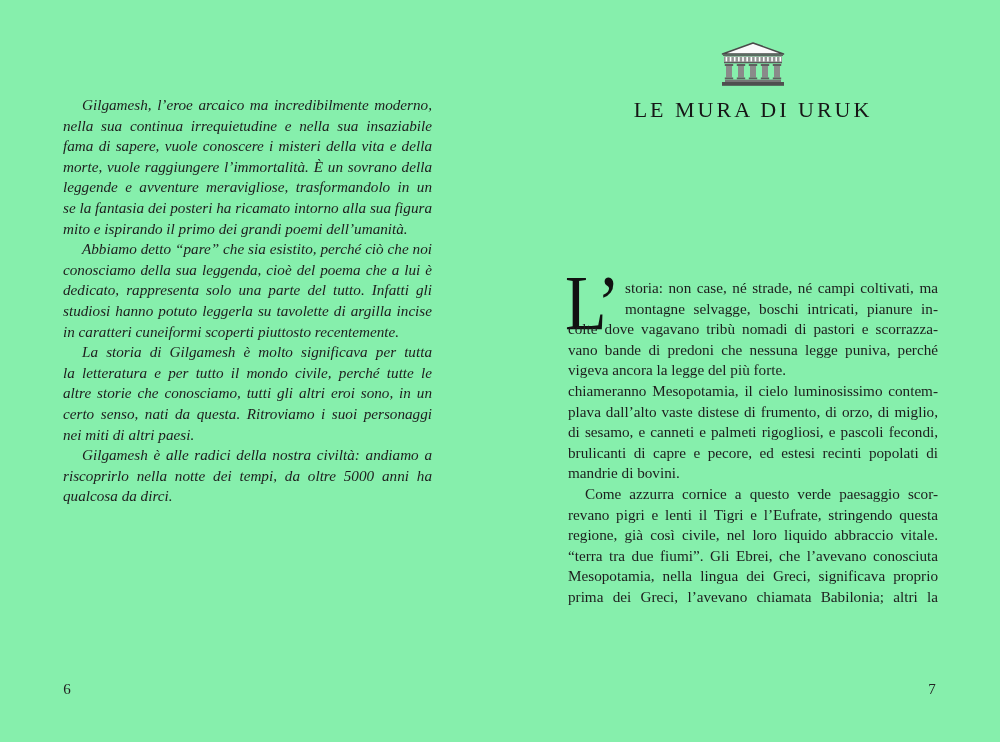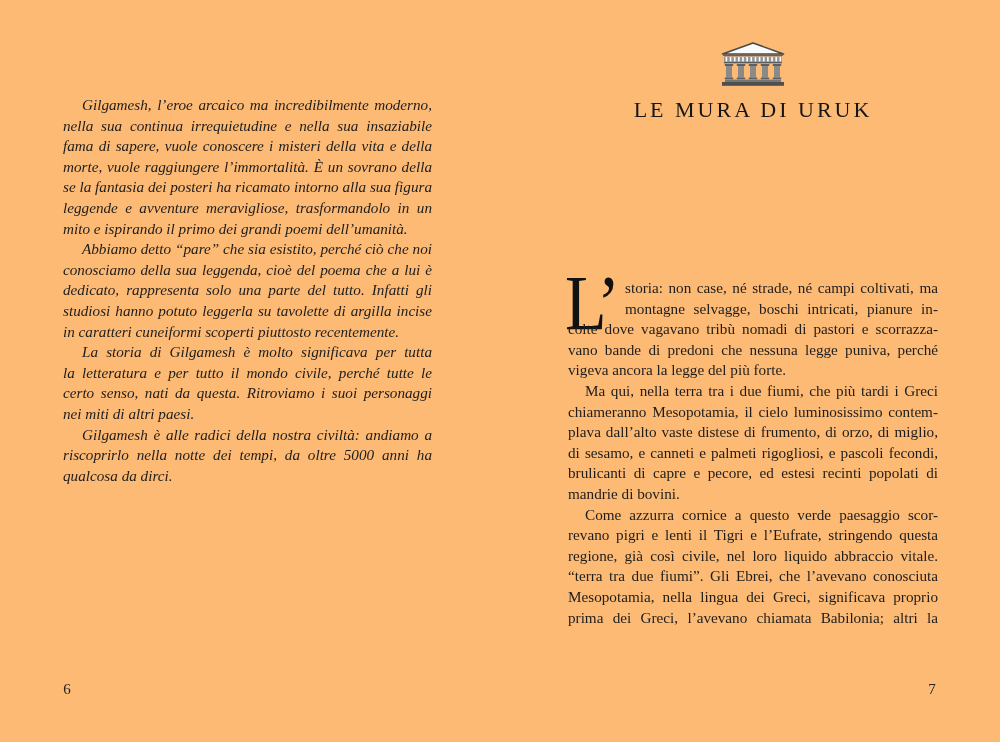--- a/index.html
+++ b/index.html
@@ -1,17 +1,17 @@
 <!DOCTYPE html>
 <html><head>
 <meta charset="utf-8">
 <style>
   html,body{margin:0;padding:0;background:#ffffff;}
   .spread{
-    position:relative;width:1000px;height:742px;background:#fdba74;
+    position:relative;width:1000px;height:742px;background:#86efac;
     font-family:"Liberation Serif", serif;color:#1d1d1d;overflow:hidden;
   }
   .textblock{position:absolute;}
   .tb-left{left:63px;top:95px;width:369px;font-style:italic;}
   .tb-right{left:568px;top:278px;width:370px;}
   .line{
     font-size:15.2px;line-height:20.6px;height:20.6px;
     text-align:justify;text-align-last:justify;
   }
   .line.last{text-align:left;text-align-last:left;}
@@ -40,34 +40,35 @@
 
 <div class="spread">
 
   <div>
     <div class="textblock tb-left">
       <div>
         <div class="line ind">Gilgamesh, l’eroe arcaico ma incredibilmente moderno,</div>
         <div class="line">nella sua continua irrequietudine e nella sua insaziabile</div>
         <div class="line">fama di sapere, vuole conoscere i misteri della vita e della</div>
         <div class="line">morte, vuole raggiungere l’immortalità. È un sovrano della</div>
+        <div class="line">leggende e avventure meravigliose, trasformandolo in un</div>
         <div class="line">se la fantasia dei posteri ha ricamato intorno alla sua figura</div>
-        <div class="line">leggende e avventure meravigliose, trasformandolo in un</div>
         <div class="line last">mito e ispirando il primo dei grandi poemi dell’umanità.</div>
       </div>
       <div>
         <div class="line ind">Abbiamo detto “pare” che sia esistito, perché ciò che noi</div>
         <div class="line">conosciamo della sua leggenda, cioè del poema che a lui è</div>
         <div class="line">dedicato, rappresenta solo una parte del tutto. Infatti gli</div>
         <div class="line">studiosi hanno potuto leggerla su tavolette di argilla incise</div>
         <div class="line last">in caratteri cuneiformi scoperti piuttosto recentemente.</div>
       </div>
       <div>
         <div class="line ind">La storia di Gilgamesh è molto significava per tutta</div>
         <div class="line">la letteratura e per tutto il mondo civile, perché tutte le</div>
+        <div class="line">altre storie che conosciamo, tutti gli altri eroi sono, in un</div>
         <div class="line">certo senso, nati da questa. Ritroviamo i suoi personaggi</div>
         <div class="line last">nei miti di altri paesi.</div>
       </div>
       <div>
         <div class="line ind">Gilgamesh è alle radici della nostra civiltà: andiamo a</div>
         <div class="line">riscoprirlo nella notte dei tempi, da oltre 5000 anni ha</div>
         <div class="line last">qualcosa da dirci.</div>
       </div>
     </div>
     <div class="pagenum pn-left">6</div>
@@ -131,21 +132,20 @@
 
     <div class="textblock tb-right">
       <div>
         <div class="line dcpad">storia: non case, né strade, né campi coltivati, ma</div>
         <div class="line dcpad">montagne selvagge, boschi intricati, pianure in-</div>
         <div class="line">colte dove vagavano tribù nomadi di pastori e scorrazza-</div>
         <div class="line">vano bande di predoni che nessuna legge puniva, perché</div>
         <div class="line last">vigeva ancora la legge del più forte.</div>
       </div>
       <div>
-        <div class="line ind">Ma qui, nella terra tra i due fiumi, che più tardi i Greci</div>
         <div class="line">chiameranno Mesopotamia, il cielo luminosissimo contem-</div>
         <div class="line">plava dall’alto vaste distese di frumento, di orzo, di miglio,</div>
         <div class="line">di sesamo, e canneti e palmeti rigogliosi, e pascoli fecondi,</div>
         <div class="line">brulicanti di capre e pecore, ed estesi recinti popolati di</div>
         <div class="line last">mandrie di bovini.</div>
       </div>
       <div>
         <div class="line ind">Come azzurra cornice a questo verde paesaggio scor-</div>
         <div class="line">revano pigri e lenti il Tigri e l’Eufrate, stringendo questa</div>
         <div class="line">regione, già così civile, nel loro liquido abbraccio vitale.</div>

